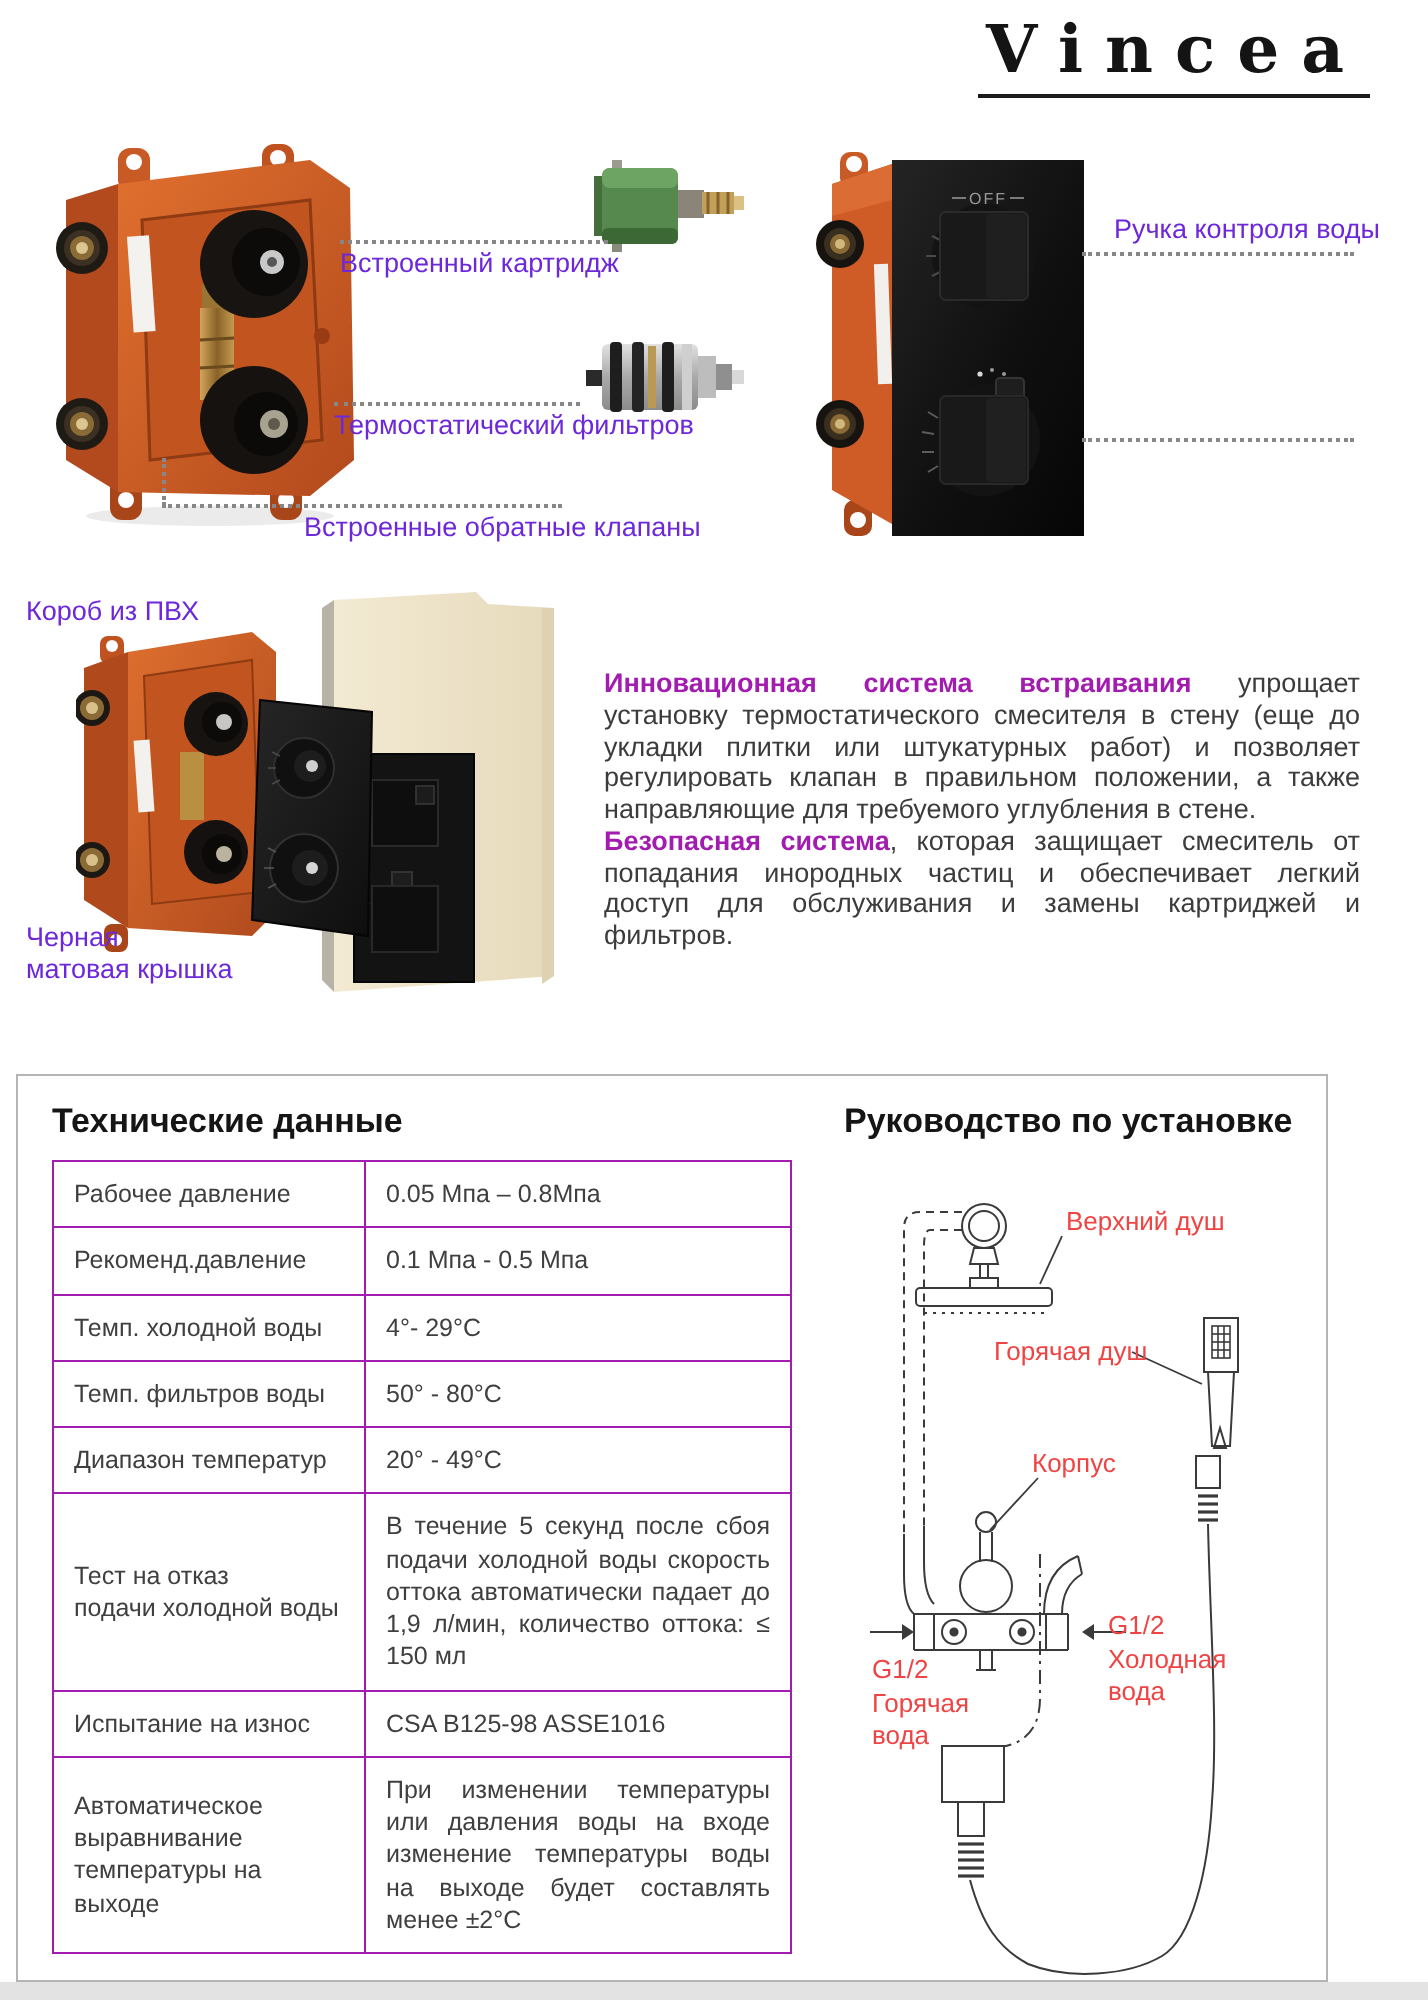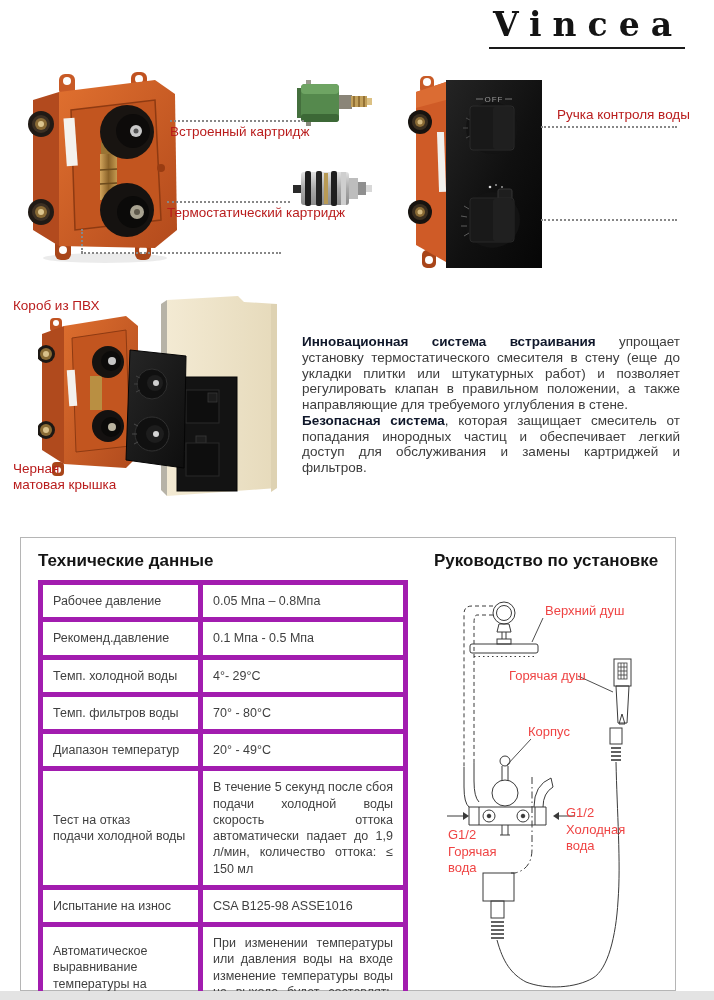--- a/index.html
+++ b/index.html
@@ -2,31 +2,31 @@
 <html><head>
 <meta charset="utf-8">
 <style>
   html,body{margin:0;padding:0;background:#ffffff;}
   .page{position:relative;width:714px;height:1000px;background:#fff;overflow:hidden;
         font-family:"Liberation Sans",sans-serif;color:#3f3f3f;}
   .abs{position:absolute;}
   .logo{position:absolute;left:489px;top:8px;font-family:"DejaVu Serif","Liberation Serif",serif;
         font-weight:700;font-size:33px;letter-spacing:11px;color:#141414;
         border-bottom:2px solid #1a1a1a;padding:0 2px 6px 4px;line-height:1;}
-  .lbl{position:absolute;font-size:13.5px;line-height:1.18;color:#b91c1c;white-space:pre-line;}
+  .lbl{position:absolute;font-size:13.5px;line-height:1.18;color:#6d28d9;white-space:pre-line;}
   .lead-h{position:absolute;border-top:2px dotted #878787;height:0;}
   .lead-v{position:absolute;border-left:2px dotted #878787;width:0;}
   .desc{position:absolute;left:302px;top:334px;width:378px;font-size:13.5px;line-height:1.17;
         color:#3c3c3c;text-align:justify;}
   .desc p{margin:0;}
-  .desc b{color:#0f172a;}
-  .panel{position:absolute;left:20px;top:537px;width:654px;height:452px;border:1px solid #b5b5b5;background:#fff;}
+  .desc b{color:#a21caf;}
+  .panel{position:absolute;left:8px;top:537px;width:654px;height:452px;border:1px solid #b5b5b5;background:#fff;}
   .sec-title{position:absolute;font-size:17px;font-weight:700;color:#151515;margin:0;line-height:1.1;}
   table.specs{position:absolute;left:17px;top:42px;width:370px;border-collapse:collapse;table-layout:fixed;}
-  table.specs td{border:5px solid #a21caf;font-size:12.5px;line-height:1.3;color:#3f3f3f;
+  table.specs td{border:1px solid #a21caf;font-size:12.5px;line-height:1.3;color:#3f3f3f;
         padding:8px 10px;vertical-align:middle;white-space:pre-line;}
   td.param{width:135px;}
   td.val.just{text-align:justify;}
   .glabel{position:absolute;font-size:13px;line-height:1.25;color:#ef4444;white-space:pre-line;}
   svg{display:block;}
 </style>
 </head>
 <body>
 
 <div class="page">
@@ -112,23 +112,24 @@
     <rect x="38" y="1" width="6" height="35" rx="2" fill="#1e1e1e"></rect>
     <rect x="48" y="2" width="5" height="33" fill="#cfcfcf"></rect>
     <rect x="56" y="8" width="9" height="21" fill="#bdbdbd"></rect>
     <rect x="65" y="12" width="8" height="13" fill="#8f8f8f"></rect>
     <rect x="73" y="15" width="6" height="7" fill="#d8d8d8"></rect>
   </svg>
 
   <div class="lead-h" style="left:170px;top:120px;width:134px"></div>
   <div class="lbl" style="left:170px;top:124px">Встроенный картридж</div>
   <div class="lead-h" style="left:167px;top:201px;width:123px"></div>
-  <div class="lbl" style="left:167px;top:205px">Термостатический картридж</div>
+  <div class="lbl" style="left:167px;top:205px">Термостатический фильтров</div>
   <div class="lead-v" style="left:81px;top:229px;height:24px"></div>
   <div class="lead-h" style="left:81px;top:252px;width:200px"></div>
+  <div class="lbl" style="left:152px;top:256px">Встроенные обратные клапаны</div>
 
   <svg class="abs" style="left:406px;top:70px" width="140" height="205" viewBox="0 0 140 205">
     <defs>
       <linearGradient id="bk" x1="0" y1="0" x2="1" y2="1">
         <stop offset="0" stop-color="#242424"></stop>
           <stop offset="0.55" stop-color="#101010"></stop>
           <stop offset="1" stop-color="#060606"></stop>
       </linearGradient>
     </defs>
     <rect x="14" y="6" width="14" height="18" rx="5" fill="#c85a26"></rect>
@@ -273,21 +274,21 @@
         <tr>
             <td class="param">Рекоменд.давление</td>
             <td class="val">0.1 Мпа - 0.5 Мпа</td>
           </tr>
         <tr>
             <td class="param">Темп. холодной воды</td>
             <td class="val">4°- 29°C</td>
           </tr>
         <tr>
             <td class="param">Темп. фильтров воды</td>
-            <td class="val">70° - 80°C</td>
+            <td class="val">50° - 80°C</td>
           </tr>
         <tr>
             <td class="param">Диапазон температур</td>
             <td class="val">20° - 49°C</td>
           </tr>
         <tr>
             <td class="param">Тест на отказ
 подачи холодной воды</td>
             <td class="val just">В течение 5 секунд после сбоя подачи холодной воды скорость оттока автоматически падает до 1,9 л/мин, количество оттока: ≤ 150 мл</td>
           </tr>

